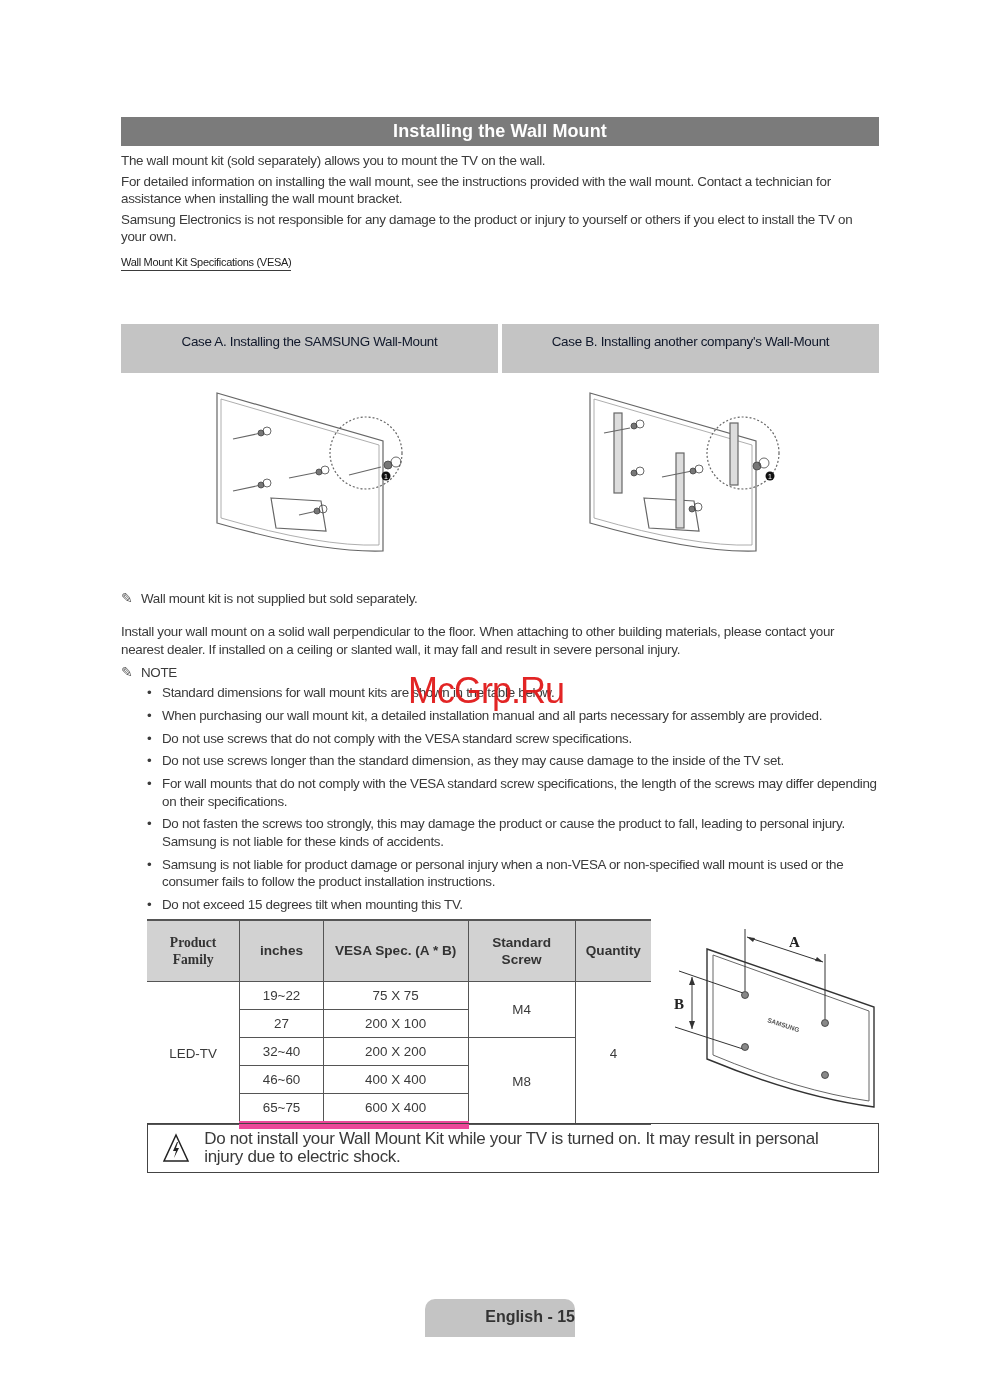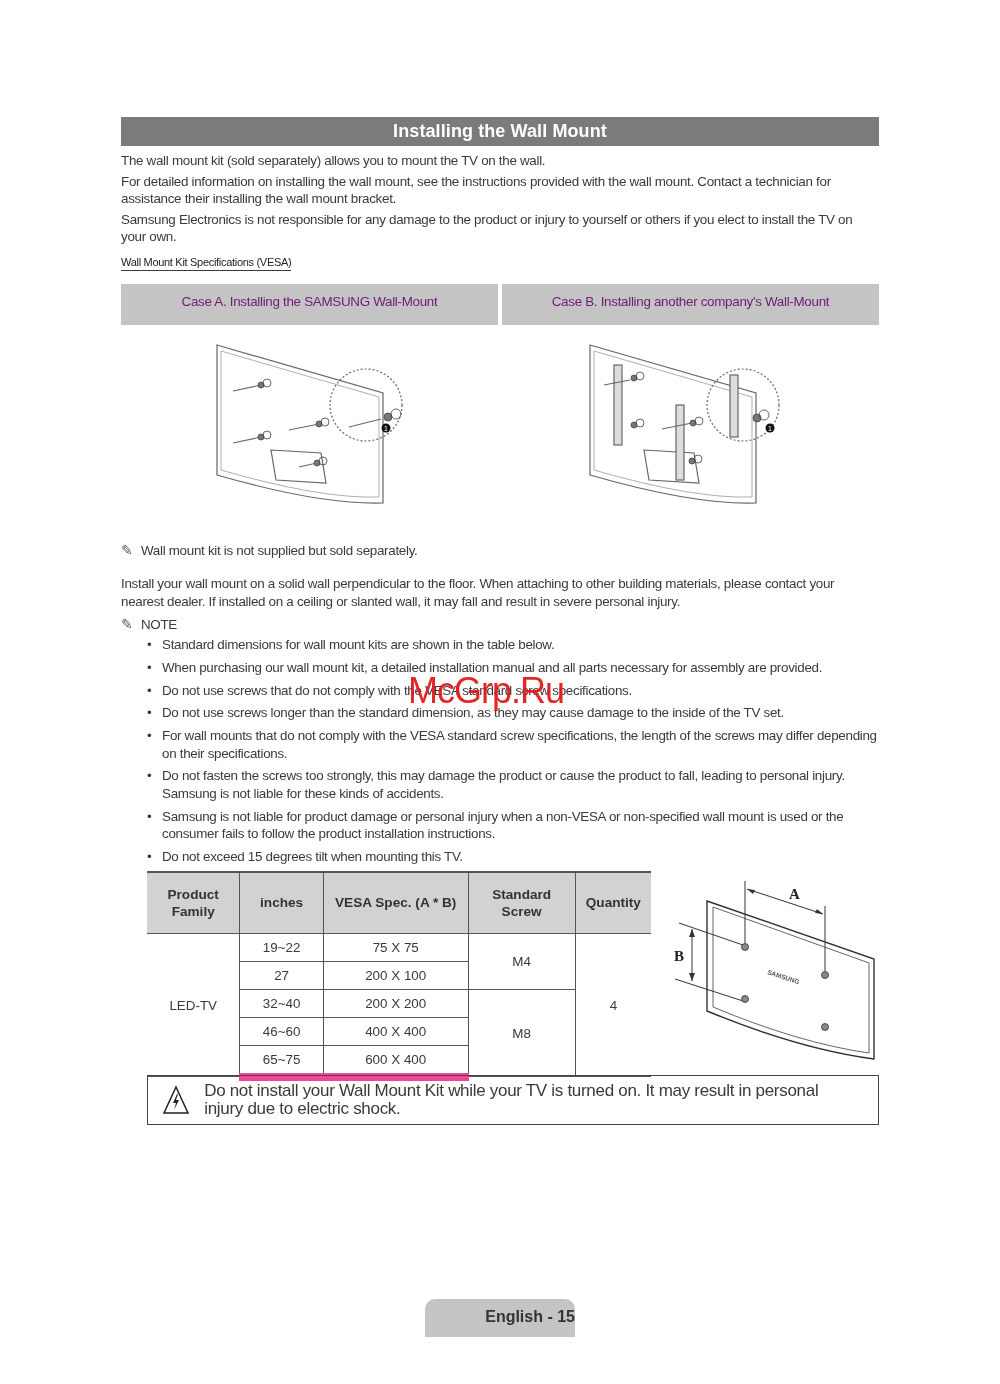--- a/index.html
+++ b/index.html
@@ -4,52 +4,52 @@
 <style>
   html, body { margin: 0; padding: 0; background: #ffffff; }
   body { width: 1000px; height: 1384px; position: relative; font-family: "Liberation Sans", sans-serif; color: #3a3a3a; }
   .page { position: absolute; left: 121px; top: 117px; width: 758px; }
   .title-bar { background: #7b7b7b; color: #ffffff; text-align: center; font-weight: bold; font-size: 18px; height: 29px; line-height: 29px; letter-spacing: 0.1px; }
   p { margin: 0; font-size: 13.4px; line-height: 17.5px; letter-spacing: -0.3px; }
   .p1 { margin-top: 6px; }
   .p2, .p3 { margin-top: 3px; }
   .spec-heading { margin-top: 8px; font-size: 11px; display: inline-block; border-bottom: 1px solid #3a3a3a; line-height: 16px; color: #222; letter-spacing: -0.3px; }
   .cases { display: flex; gap: 4px; margin-top: 13px; }
-  .case { flex: 1; background: #c4c4c4; height: 41px; line-height: 36px; text-align: center; font-size: 13.4px; color: #701a75; letter-spacing: -0.3px; }
+  .case { flex: 1; background: #c4c4c4; height: 49px; line-height: 36px; text-align: center; font-size: 13.4px; color: #0f172a; letter-spacing: -0.3px; margin-top: 40px; }
   .figures { display: flex; height: 200px; }
   .fig { flex: 1; position: relative; }
   .fig svg { position: absolute; top: 0; left: 0; }
   .note-line { font-size: 13.4px; line-height: 17.5px; margin-top: 17px; letter-spacing: -0.3px; }
   .pencil { display: inline-block; width: 20px; font-size: 14px; color: #555; }
   .note-head { margin-top: 6px; font-size: 13.4px; letter-spacing: -0.3px; }
   ul.bullets { list-style: none; margin: 4px 0 0 26px; padding: 0; }
   ul.bullets li { position: relative; padding-left: 15px; font-size: 13.4px; line-height: 17.5px; margin-bottom: 5.3px; letter-spacing: -0.3px; }
   ul.bullets li .dot { position: absolute; left: 0; top: 0; }
   .table-area { position: relative; margin-left: 26px; margin-top: 5px; height: 190px; }
   table.vesa { border-collapse: collapse; width: 504px; font-size: 13.4px; color: #3a3a3a; }
   table.vesa th { background: #d2d2d2; font-weight: bold; font-size: 13.6px; color: #333; height: 58px; line-height: 17px; border-left: 1px solid #555; border-top: 2px solid #555; border-bottom: 1px solid #555; }
-  table.vesa th:first-child { border-left: none; }
+  table.vesa th:first-child { border-left: none; font-family: Liberation Serif, serif; }
   table.vesa td { text-align: center; height: 25px; border-left: 1px solid #555; border-bottom: 1px solid #555; }
   table.vesa td.first { border-left: none; }
   table.vesa tr:last-child td { border-bottom: 8px solid #ec4899; margin-top: 16px; }
   .diagram { position: absolute; left: 512px; top: 0px; }
   .warning { position: relative; margin-left: 26px; margin-top: 14px; width: 730px; border: 1px solid #444; height: 48px; display: flex; align-items: center; }
   .warning .icon-wrap { width: 70px; display: flex; justify-content: center; }
   .warning .wtext { font-size: 17px; line-height: 17.5px; letter-spacing: -0.3px; padding-right: 20px; }
   .footer-tab { position: absolute; left: 425px; top: 1299px; width: 150px; height: 38px; background: #c4c4c4; border-radius: 10px 10px 0 0; text-align: right; line-height: 36px; font-weight: bold; font-size: 16px; color: #333; }
   .watermark { position: absolute; left: 408px; top: 670px; font-size: 36px; color: #e11a1a; font-family: "Liberation Sans", sans-serif; letter-spacing: -1px; opacity: 0.95; }
 </style>
 </head>
 <body>
 
 <div class="page">
   <div class="title-bar">Installing the Wall Mount</div>
 
   <p class="p1">The wall mount kit (sold separately) allows you to mount the TV on the wall.</p>
-  <p class="p2">For detailed information on installing the wall mount, see the instructions provided with the wall mount. Contact a technician for assistance their installing the wall mount bracket.</p>
+  <p class="p2">For detailed information on installing the wall mount, see the instructions provided with the wall mount. Contact a technician for assistance when installing the wall mount bracket.</p>
   <p class="p3">Samsung Electronics is not responsible for any damage to the product or injury to yourself or others if you elect to install the TV on your own.</p>
 
   <div class="spec-heading">Wall Mount Kit Specifications (VESA)</div>
 
   <div class="cases">
     <div class="case">Case A. Installing the SAMSUNG Wall-Mount</div>
     <div class="case">Case B. Installing another company's Wall-Mount</div>
   </div>
 
   <div class="figures">

